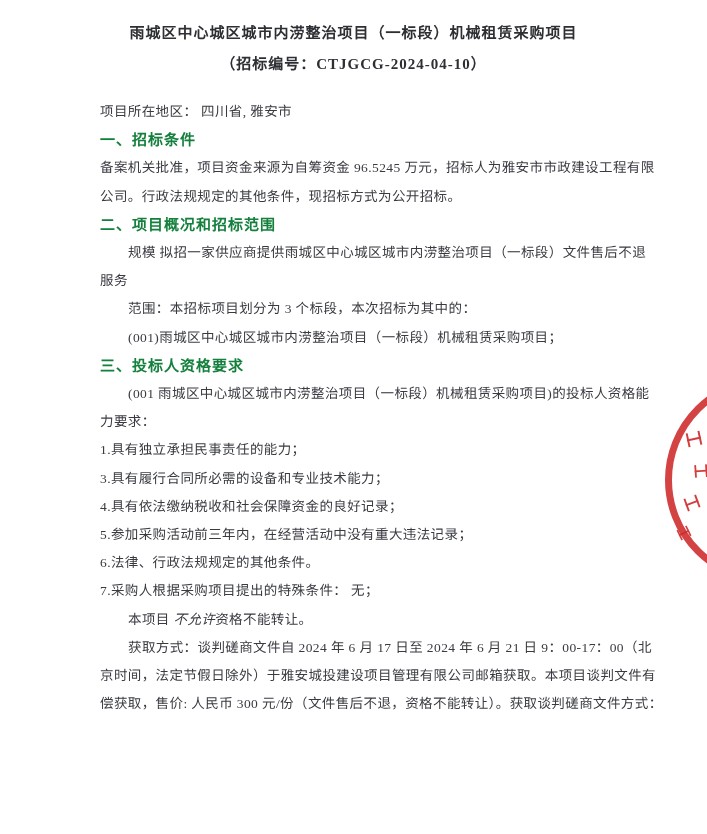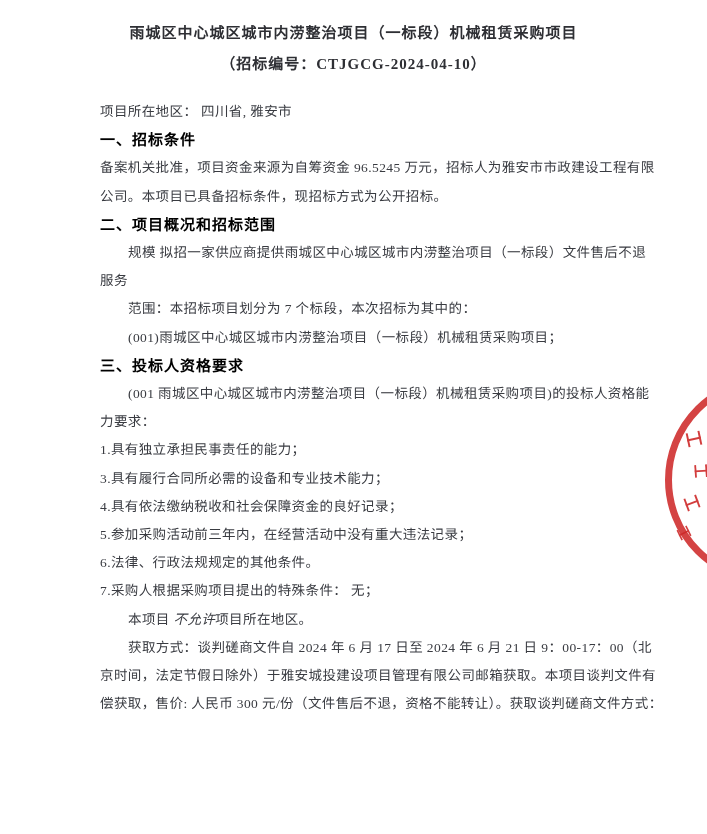--- a/index.html
+++ b/index.html
@@ -36,21 +36,21 @@
   .doc-line {
     line-height:28.2px;
     white-space:pre;
     letter-spacing:0.4px;
   }
   .doc-line.indent { padding-left:28px; }
   .doc-heading {
     font-family:"Liberation Sans","DejaVu Sans",sans-serif;
     font-weight:700;
     font-size:15px;
-    color:#000000;
+    color:#15803d;
     line-height:28.2px;
     white-space:pre;
     letter-spacing:1px;
   }
   .seg-italic { font-style:italic; }
 
   
   .seal {
     position:absolute;
     top:360px; right:0;
@@ -95,36 +95,36 @@
 
   <div class="title-block">
     <div class="title-line">雨城区中心城区城市内涝整治项目（一标段）机械租赁采购项目</div>
     <div class="title-line">（招标编号：CTJGCG-2024-04-10）</div>
   </div>
 
   <div class="doc-body" id="doc-body">
       <div class="doc-line">项目所在地区： 四川省, 雅安市</div>
       <div class="doc-heading">一、招标条件</div>
       <div class="doc-line">备案机关批准，项目资金来源为自筹资金 96.5245 万元，招标人为雅安市市政建设工程有限</div>
-      <div class="doc-line">公司。本项目已具备招标条件，现招标方式为公开招标。</div>
+      <div class="doc-line">公司。行政法规规定的其他条件，现招标方式为公开招标。</div>
       <div class="doc-heading">二、项目概况和招标范围</div>
       <div class="doc-line indent">规模 拟招一家供应商提供雨城区中心城区城市内涝整治项目（一标段）文件售后不退</div>
       <div class="doc-line">服务</div>
-      <div class="doc-line indent">范围：本招标项目划分为 7 个标段，本次招标为其中的：</div>
+      <div class="doc-line indent">范围：本招标项目划分为 3 个标段，本次招标为其中的：</div>
       <div class="doc-line indent">(001)雨城区中心城区城市内涝整治项目（一标段）机械租赁采购项目；</div>
       <div class="doc-heading">三、投标人资格要求</div>
       <div class="doc-line indent">(001 雨城区中心城区城市内涝整治项目（一标段）机械租赁采购项目)的投标人资格能</div>
       <div class="doc-line">力要求：</div>
       <div class="doc-line">1.具有独立承担民事责任的能力；</div>
       <div class="doc-line">3.具有履行合同所必需的设备和专业技术能力；</div>
       <div class="doc-line">4.具有依法缴纳税收和社会保障资金的良好记录；</div>
       <div class="doc-line">5.参加采购活动前三年内，在经营活动中没有重大违法记录；</div>
       <div class="doc-line">6.法律、行政法规规定的其他条件。</div>
       <div class="doc-line">7.采购人根据采购项目提出的特殊条件： 无；</div>
-      <div class="doc-line indent"><span class="">本项目 </span><span class="seg-italic">不允许</span><span class="">项目所在地区。</span></div>
+      <div class="doc-line indent"><span class="">本项目 </span><span class="seg-italic">不允许</span><span class="">资格不能转让。</span></div>
       <div class="doc-line indent">获取方式：谈判磋商文件自 2024 年 6 月 17 日至 2024 年 6 月 21 日 9：00-17：00（北</div>
       <div class="doc-line">京时间，法定节假日除外）于雅安城投建设项目管理有限公司邮箱获取。本项目谈判文件有</div>
       <div class="doc-line">偿获取，售价: 人民币 300 元/份（文件售后不退，资格不能转让）。获取谈判磋商文件方式：</div>
     </div>
 
   <div class="seal">
     <div class="seal-arc"></div>
     <div class="seal-glyph g1"></div>
     <div class="seal-glyph g2"></div>
     <div class="seal-glyph g3"></div>

